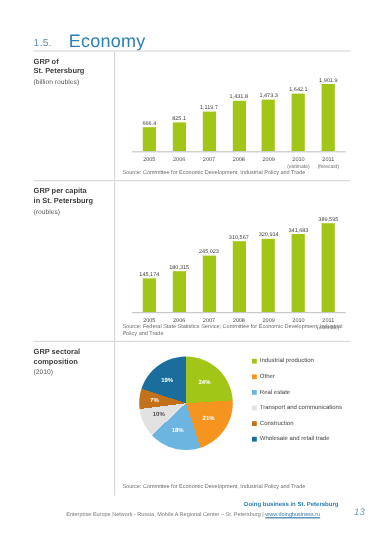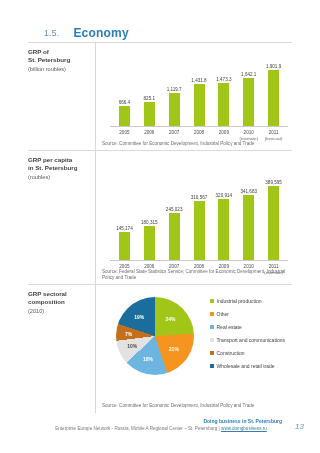--- a/index.html
+++ b/index.html
@@ -7,24 +7,23 @@
     width:320px;height:453px;overflow:hidden;background:#ffffff;
     font-family:"Liberation Sans",sans-serif;color:#404040;
     -webkit-font-smoothing:antialiased;
   }
   .page{position:relative;width:320px;height:453px;box-sizing:border-box;}
 
   
   .section-heading{
     position:absolute;left:28px;top:26px;display:flex;align-items:center;gap:14px;
     color:#3b7ca8;
-    margin-left:16px;
   }
   .sec-num{font-size:8.5px;letter-spacing:.3px;color:#5f8fae;}
-  .sec-title{font-size:12px;font-weight:bold;color:#2b7fb8;letter-spacing:.2px;}
+  .sec-title{font-size:15px;font-weight:normal;color:#2b7fb8;letter-spacing:.2px;}
 
   
   .block{position:absolute;left:28px;width:264px;border-top:1px solid #d9d9d9;}
   .block.b1{top:42px;height:108px;}
   .block.b2{top:150px;height:134px;}
   .block.b3{top:284px;height:128px;}
   .block .inner{display:flex;height:100%;box-sizing:border-box;}
   .label-col{
     width:68px;flex:0 0 68px;padding:5px 6px 0 0;border-right:1px solid #d9d9d9;
     box-sizing:border-box;

